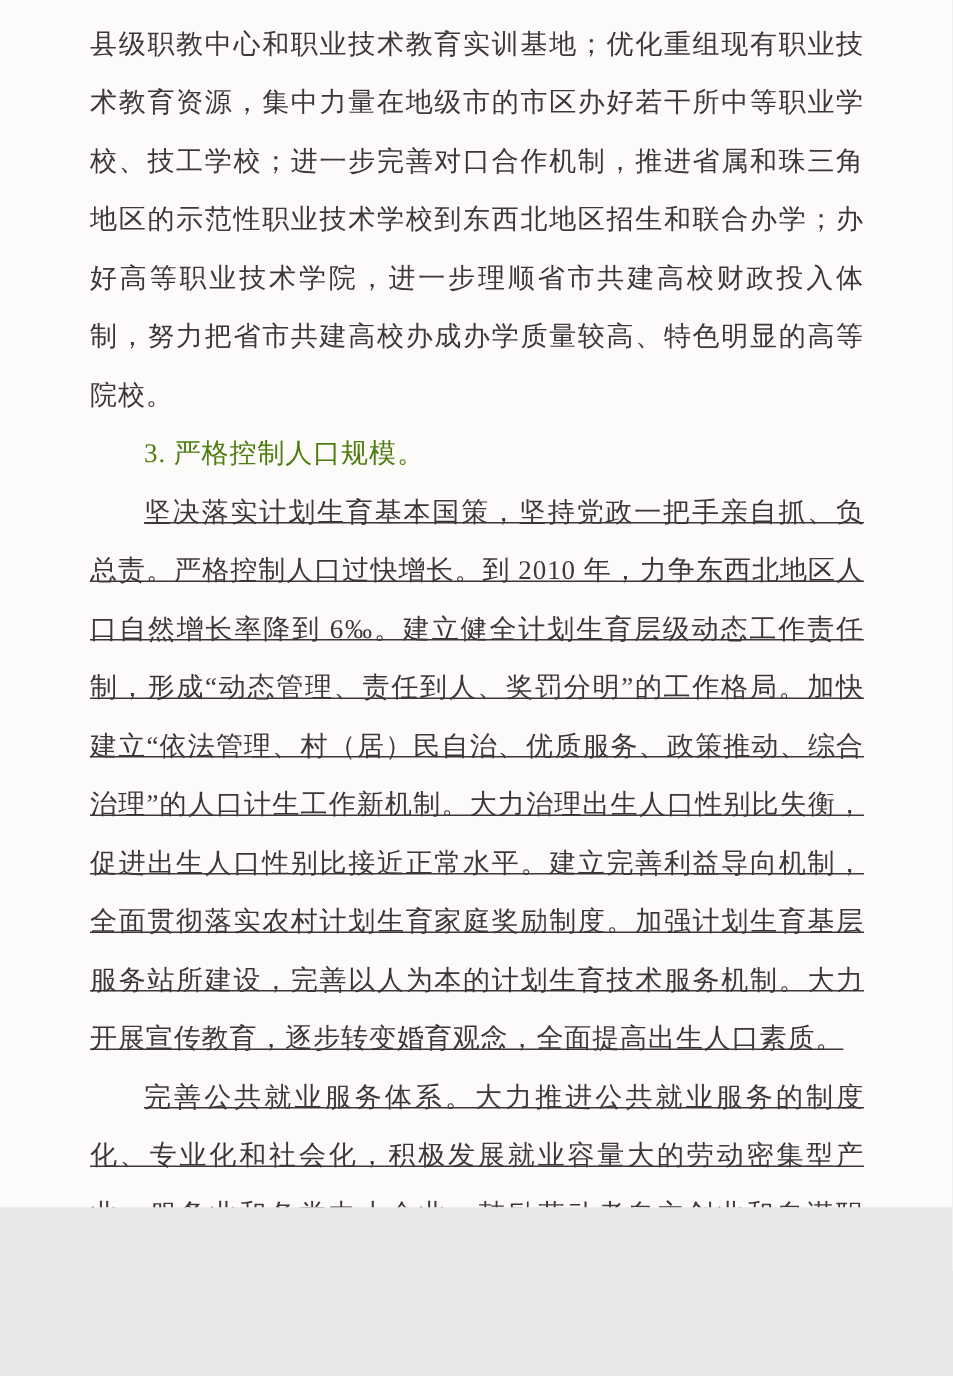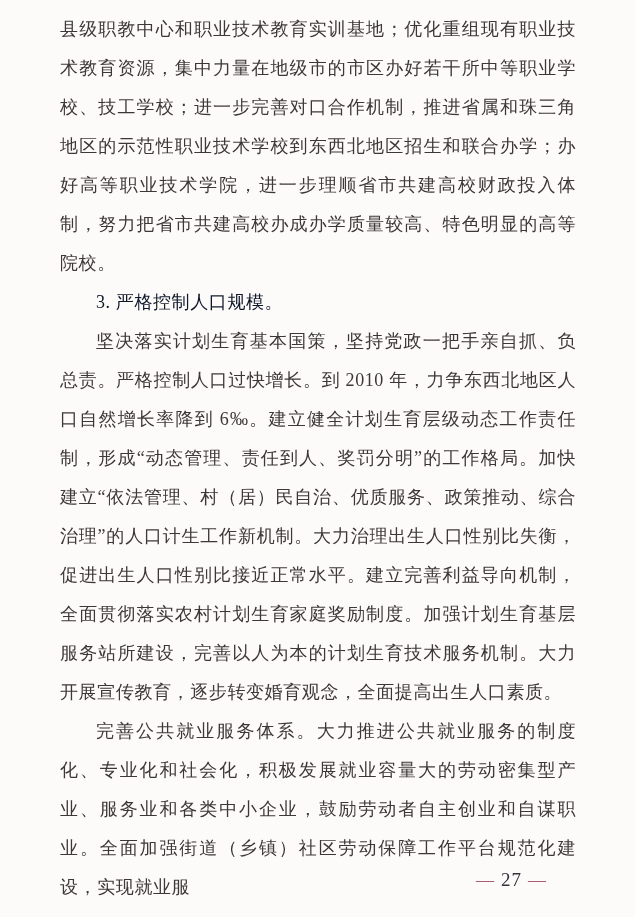--- a/index.html
+++ b/index.html
@@ -3,21 +3,21 @@
 <meta charset="utf-8">
 <style>
   html, body {
     margin: 0;
     padding: 0;
     background: #e8e8e6;
   }
   .page {
     position: relative;
     width: 635px;
-    height: 917px;
+    height: 805px;
     margin: 0 auto;
     background: #fcfbf9;
     overflow: hidden;
     font-family: "Liberation Serif", "DejaVu Serif", serif;
     color: #3d3739;
   }
   .content {
     position: absolute;
     top: 10px;
     left: 60px;
@@ -27,24 +27,25 @@
     margin: 0;
     font-size: 18px;
     line-height: 39px;
     letter-spacing: 0.6px;
     text-align: justify;
     text-justify: inter-character;
     word-break: break-all;
   }
   .content p.indent {
     text-indent: 2em;
+    text-decoration: underline;
   }
   .content p.heading {
     text-indent: 2em;
-    color: #0f172a;
+    color: #4d7c0f;
   }
   .footer {
     position: absolute;
     top: 868px;
     right: 88px;
     font-size: 19px;
     line-height: 24px;
     letter-spacing: 1px;
     white-space: nowrap;
   }

